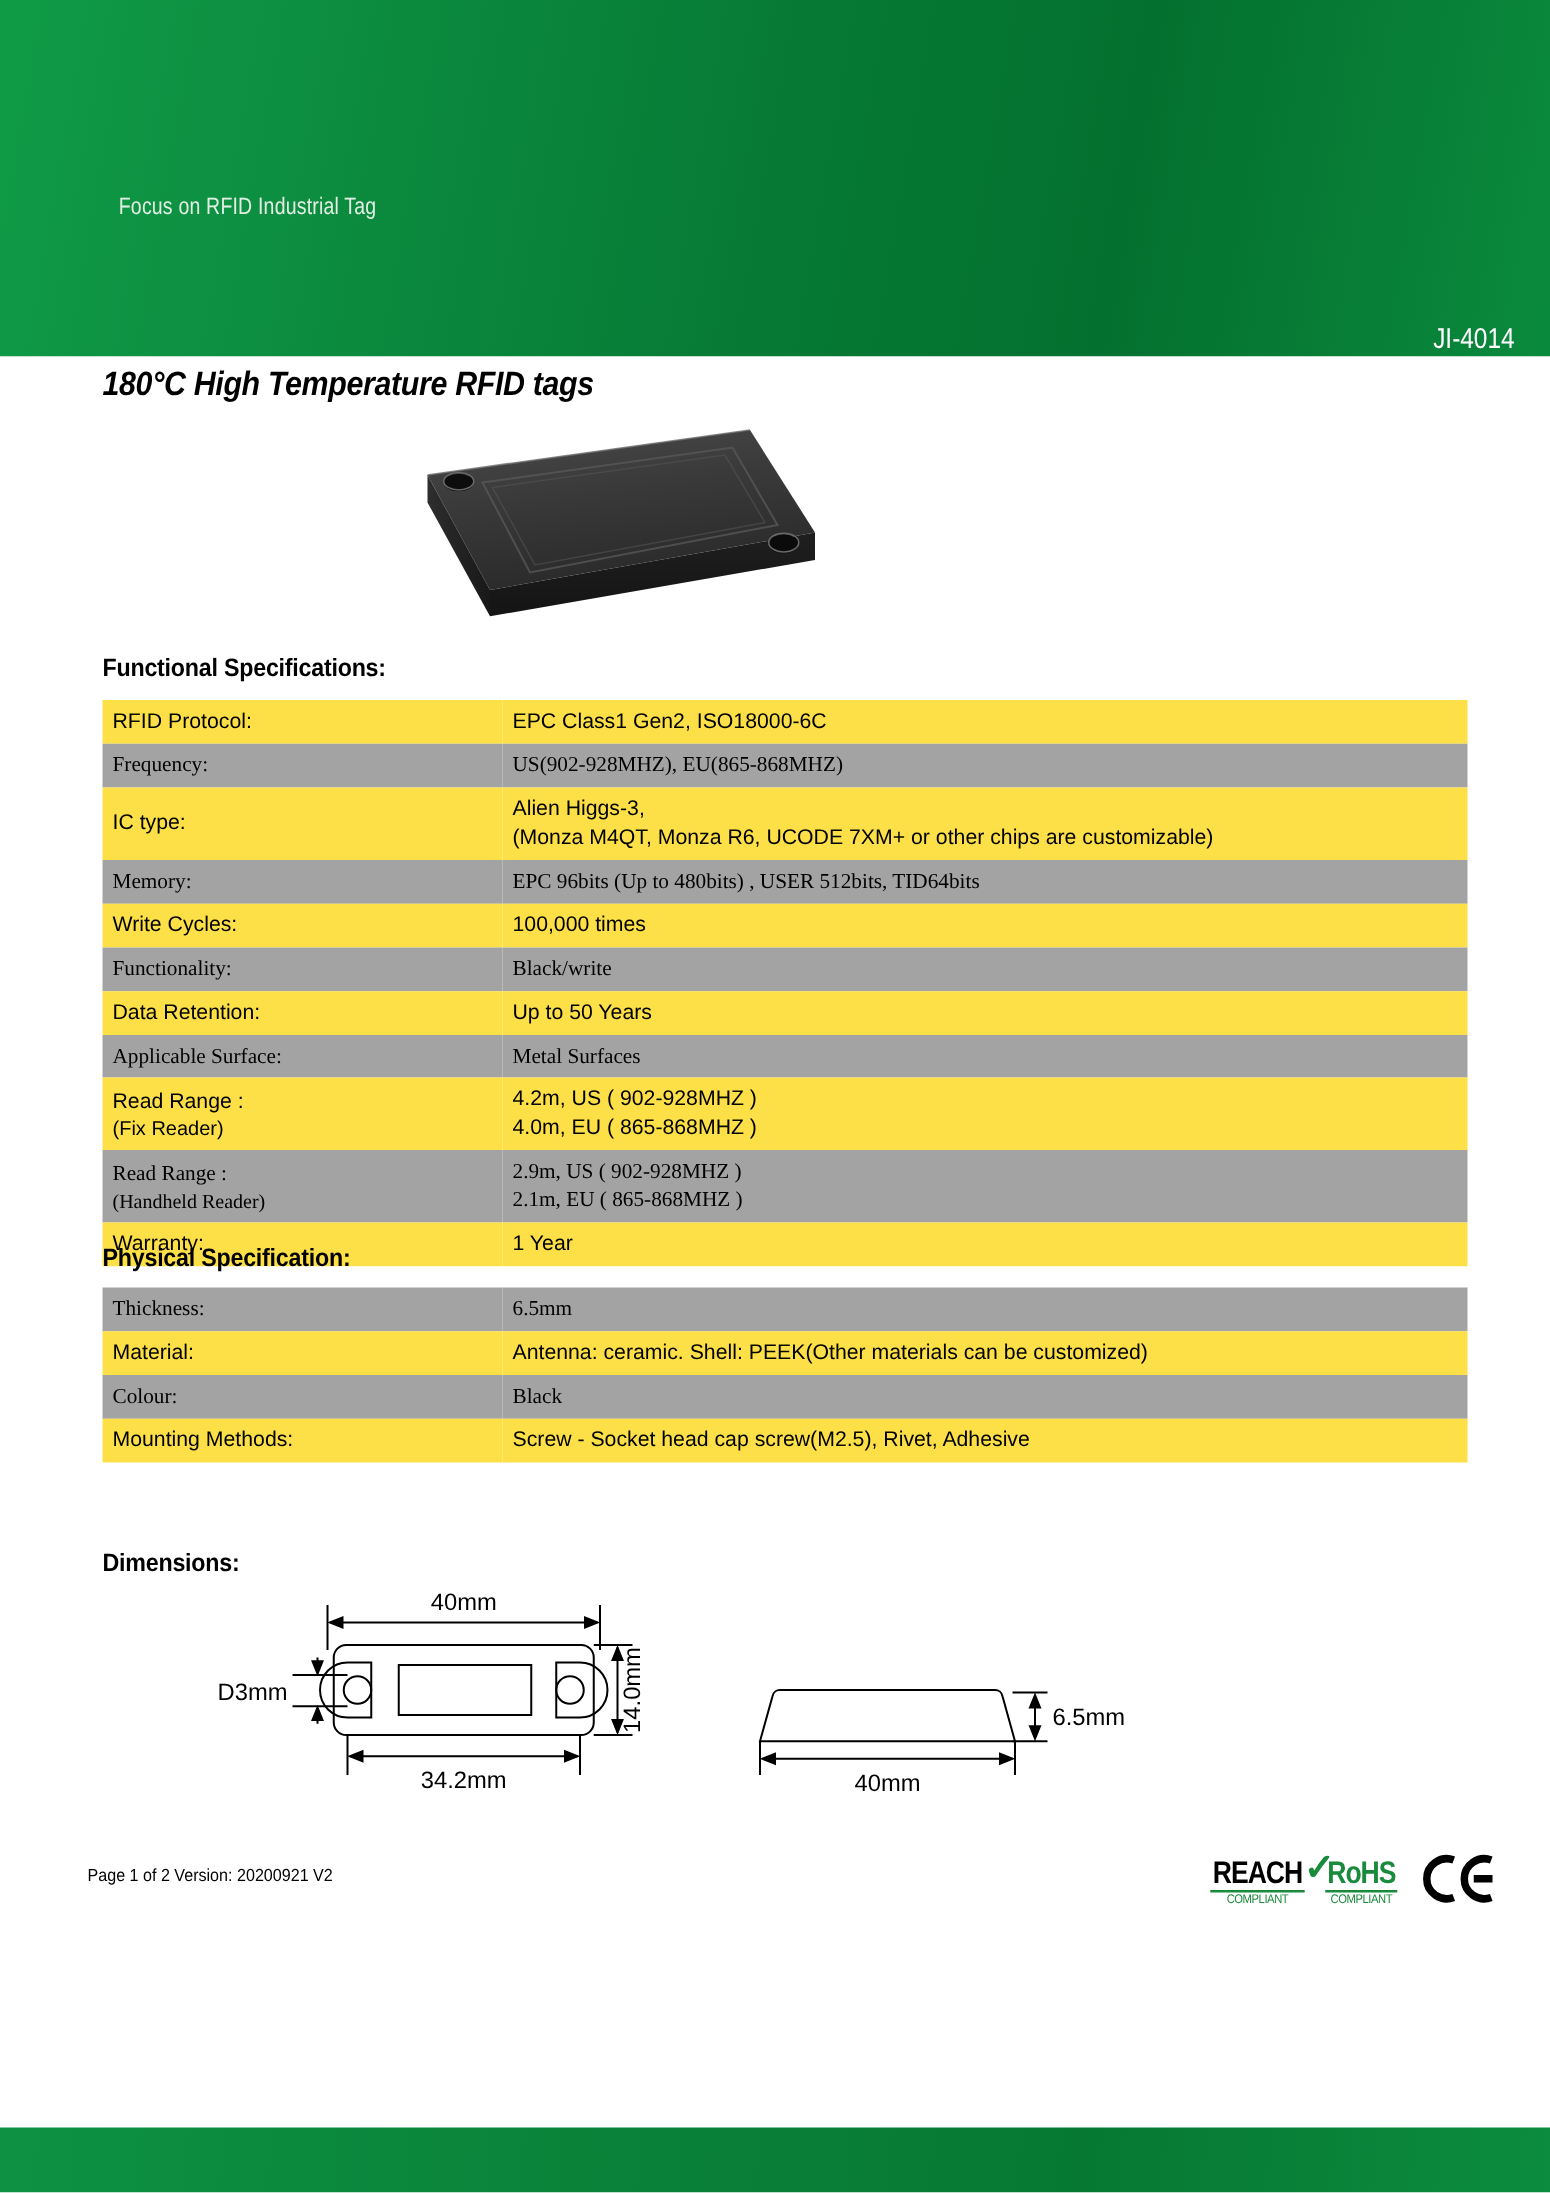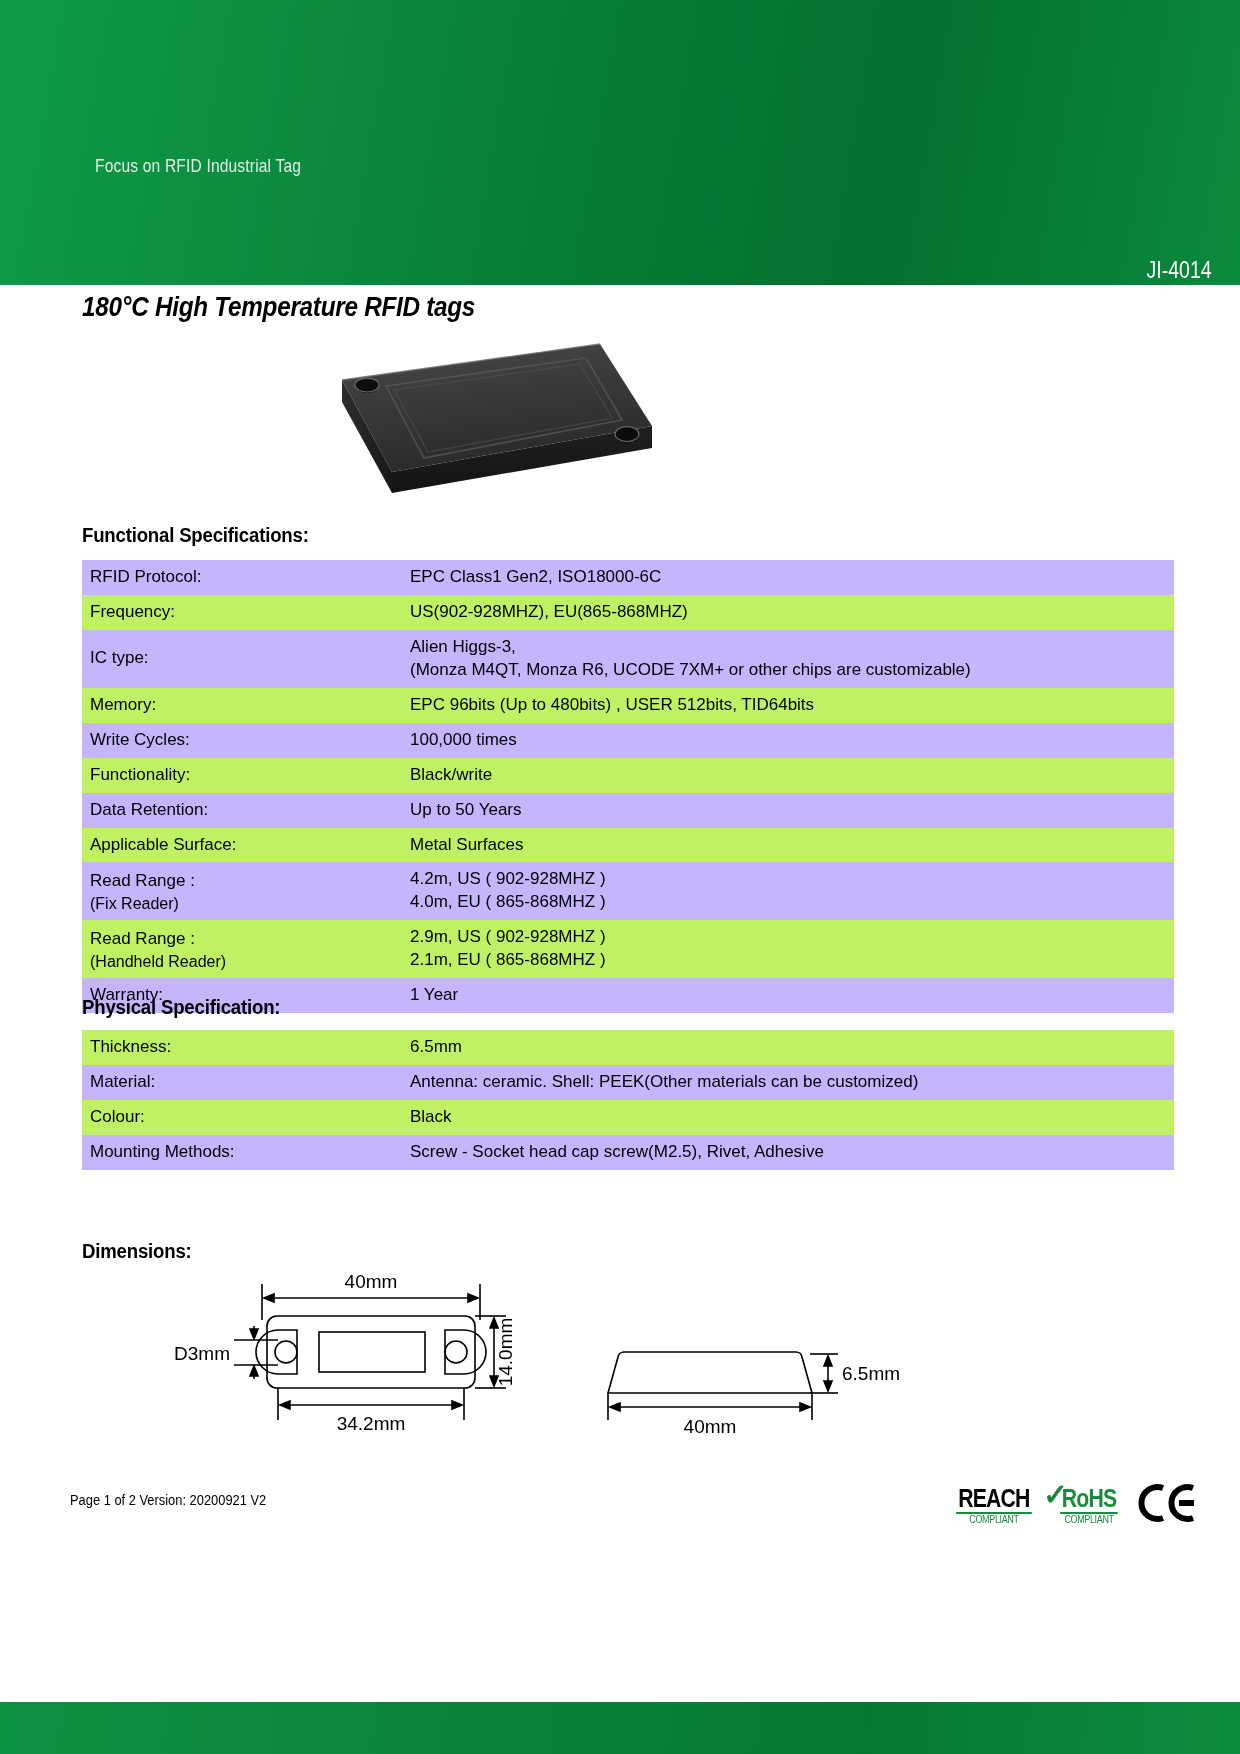--- a/index.html
+++ b/index.html
@@ -91,22 +91,22 @@
   .spec-table {
     position: absolute;
     left: 82px;
     width: 1076px;
     border-collapse: collapse;
     table-layout: fixed;
   }
   #functional-table { top: 560px; }
   #physical-table { top: 1030px; }
 
-  .spec-table tr.shaded { background: #c4b5fd; }
-  .spec-table tr.plain { background: #bef264; }
+  .spec-table tr.shaded { background: #fde047; }
+  .spec-table tr.plain { background: #a3a3a3; font-family: Liberation Serif, serif; }
   .spec-table td {
     padding: 6px 0 6px 8px;
     font-size: 17px;
     vertical-align: middle;
     line-height: 1.35;
   }
   .spec-table td.key { width: 312px; }
   .spec-table td.val { width: 764px; }
   .sub-label {
     display: block;
@@ -141,21 +141,20 @@
     top: 1465px;
     height: 60px;
     display: flex;
     align-items: flex-end;
     gap: 9px;
   }
   .logo-reach, .logo-rohs {
     position: relative;
     text-align: center;
     line-height: 1;
-    margin-left: 12px;
   }
   .logo-word {
     font-size: 25px;
     font-weight: bold;
     letter-spacing: -1px;
     color: #000000;
     font-family: "Liberation Sans Narrow", "Liberation Sans", sans-serif;
     transform: scaleX(0.85);
     display: block;
   }

